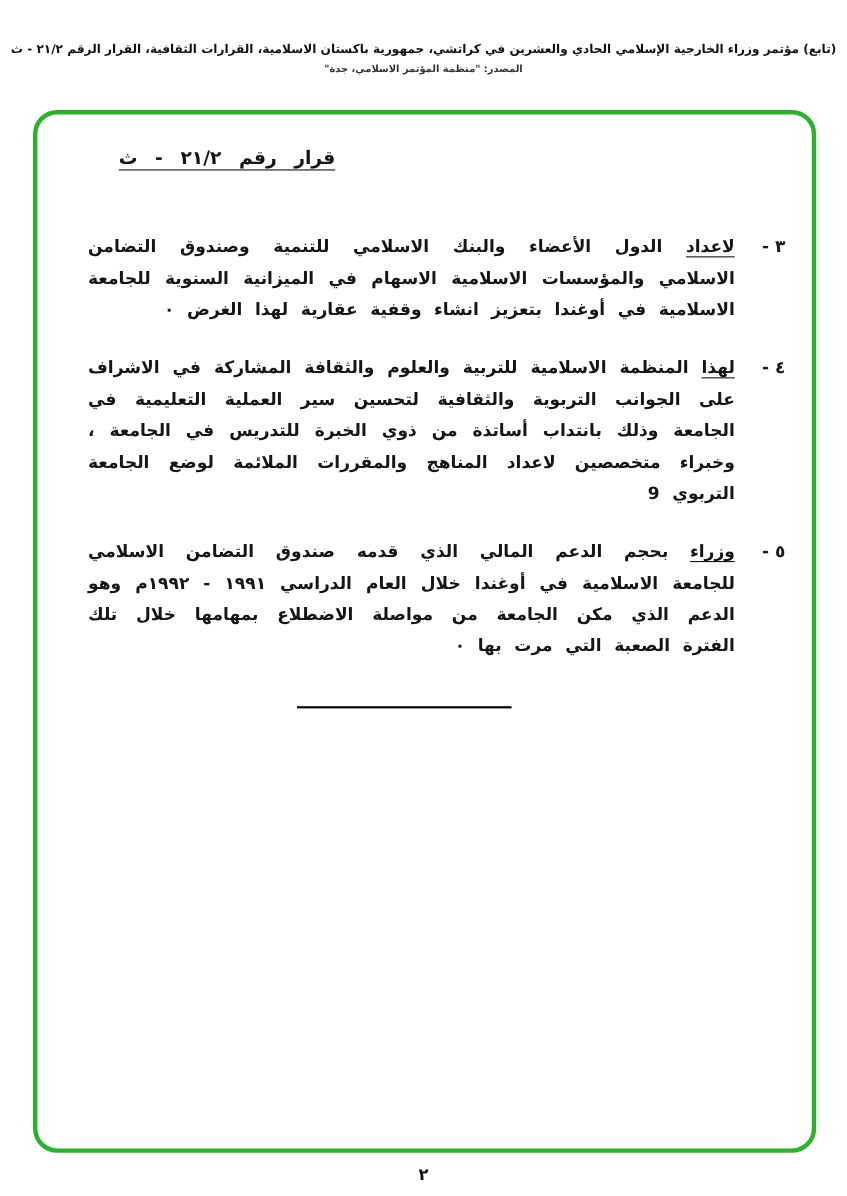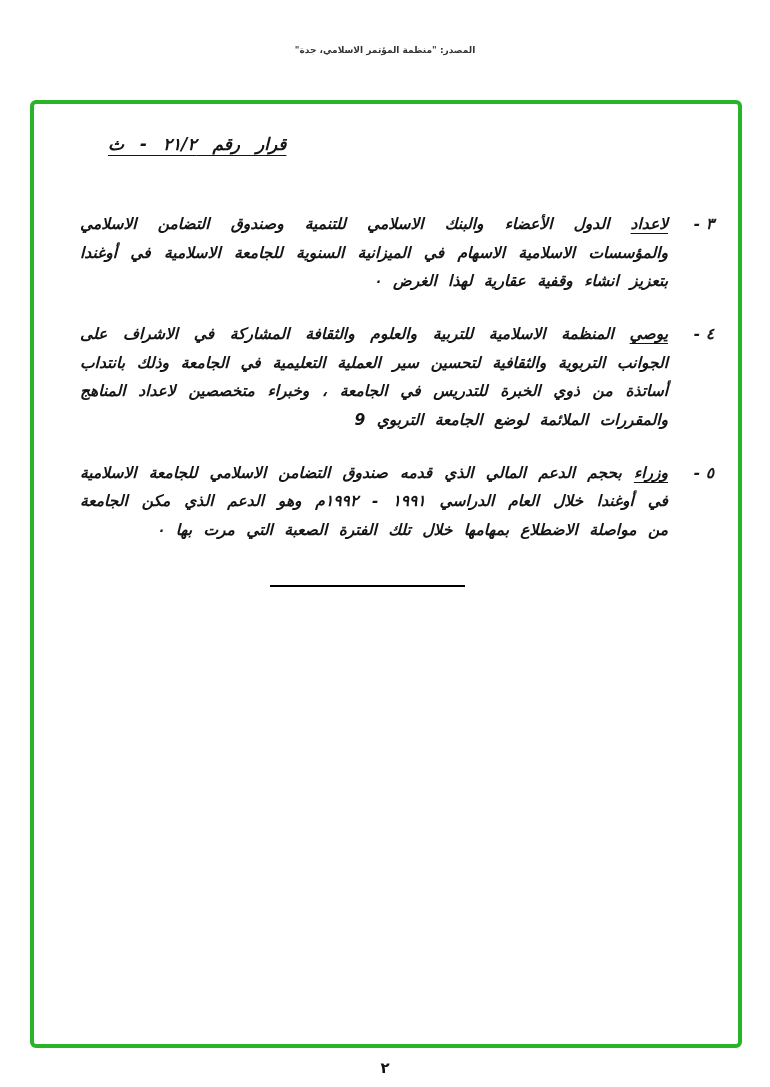--- a/index.html
+++ b/index.html
@@ -36,23 +36,22 @@
     font-weight: bold;
     color: #333333;
   }
   .frame {
     position: absolute;
     left: 30px;
     top: 100px;
     width: 712px;
     height: 948px;
     border: 4px solid #28b428;
-    border-radius: 6px;
+    border-radius: 22px;
     background: #ffffff;
-    font-style: italic;
   }
   .content {
     direction: rtl;
     padding: 30px 24px 0 46px;
     height: 100%;
     overflow: hidden;
   }
   .title-row {
     text-align: left;
     padding-left: 28px;
@@ -112,40 +111,41 @@
     font-weight: bold;
     color: #111111;
   }
 </style>
 </head>
 <body>
 
 <div class="page">
 
   <div class="header">
+    <div class="header-line1" lang="ar" dir="rtl">(تابع) مؤتمر وزراء الخارجية الإسلامي الحادي والعشرين في كراتشي، جمهورية باكستان الاسلامية، القرارات الثقافية، القرار الرقم ٢١/٢ - ث</div>
     <div class="header-line2" lang="ar" dir="rtl">المصدر: "منظمة المؤتمر الاسلامي، جدة"</div>
   </div>
 
   <div class="frame" style="border-color: rgb(40, 180, 40);">
     <div class="content" lang="ar" dir="rtl">
 
       <div class="title-row">
         <span class="doc-title">قرار رقم ٢١/٢ - ث</span>
       </div>
 
       <div class="items">
 
         <div class="item">
           <div class="item-number">٣ -</div>
           <div class="item-body"><span class="lead">لاعداد</span><span> الدول الأعضاء والبنك الاسلامي للتنمية وصندوق التضامن الاسلامي والمؤسسات الاسلامية الاسهام في الميزانية السنوية للجامعة الاسلامية في أوغندا بتعزيز انشاء وقفية عقارية لهذا الغرض ٠</span></div>
         </div>
 
         <div class="item">
           <div class="item-number">٤ -</div>
-          <div class="item-body"><span class="lead">يوصي</span><span> المنظمة الاسلامية للتربية والعلوم والثقافة المشاركة في الاشراف على الجوانب التربوية والثقافية لتحسين سير العملية التعليمية في الجامعة وذلك بانتداب أساتذة من ذوي الخبرة للتدريس في الجامعة ، وخبراء متخصصين لاعداد المناهج والمقررات الملائمة لوضع الجامعة التربوي 9</span></div>
+          <div class="item-body"><span class="lead">لهذا</span><span> المنظمة الاسلامية للتربية والعلوم والثقافة المشاركة في الاشراف على الجوانب التربوية والثقافية لتحسين سير العملية التعليمية في الجامعة وذلك بانتداب أساتذة من ذوي الخبرة للتدريس في الجامعة ، وخبراء متخصصين لاعداد المناهج والمقررات الملائمة لوضع الجامعة التربوي 9</span></div>
         </div>
 
         <div class="item">
           <div class="item-number">٥ -</div>
           <div class="item-body"><span class="lead">وزراء</span><span> بحجم الدعم المالي الذي قدمه صندوق التضامن الاسلامي للجامعة الاسلامية في أوغندا خلال العام الدراسي ١٩٩١ - ١٩٩٢م وهو الدعم الذي مكن الجامعة من مواصلة الاضطلاع بمهامها خلال تلك الفترة الصعبة التي مرت بها ٠</span></div>
         </div>
 
       </div>
 
       <div class="divider"></div>

